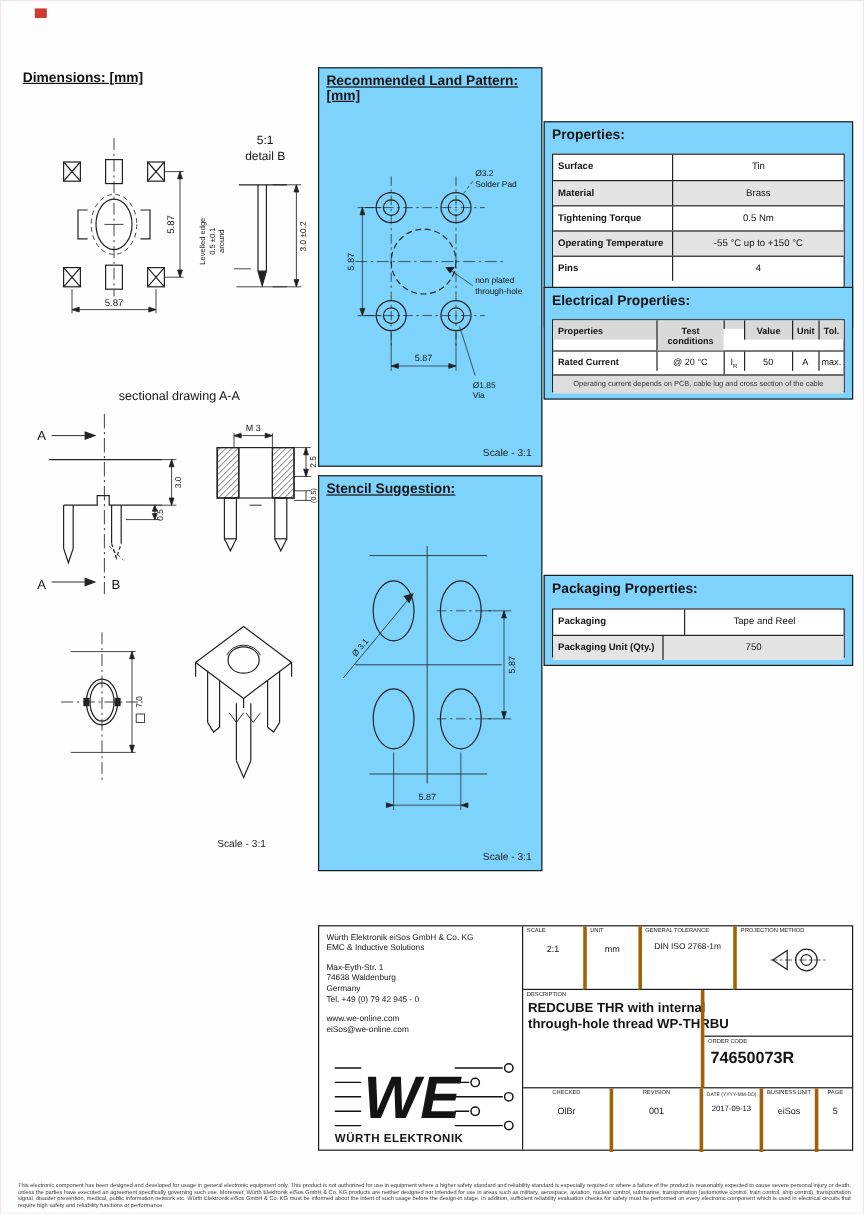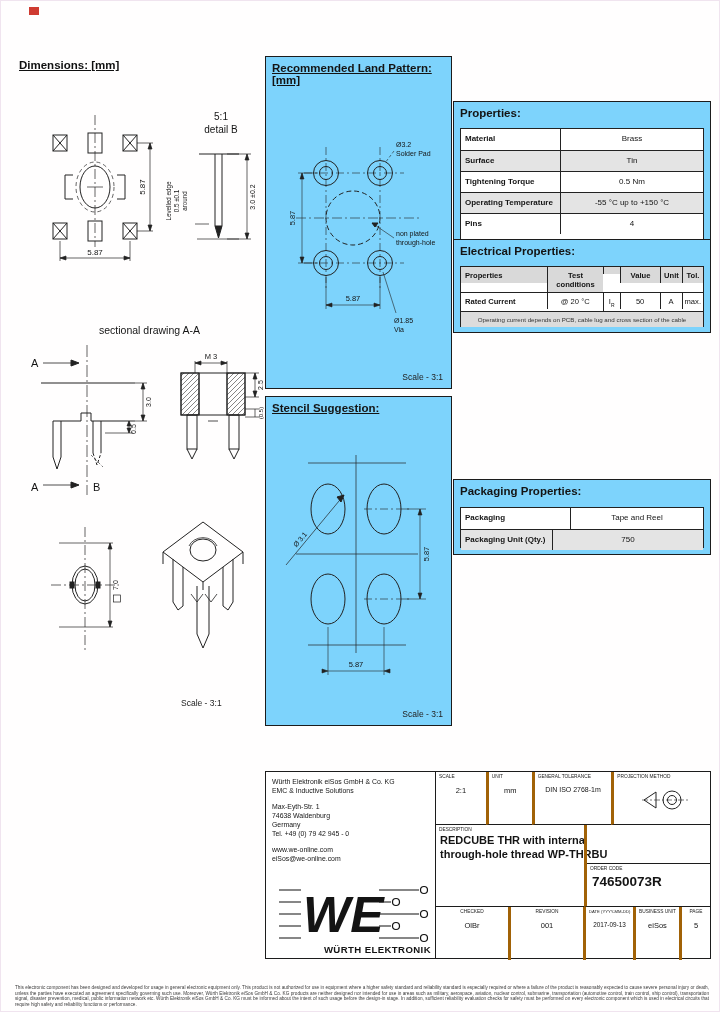--- a/index.html
+++ b/index.html
@@ -31,21 +31,21 @@
   .ec1{width:86px;} .ec2{width:56px;} .ec3{width:17px;} .ec4{width:40px;} .ec5{width:22px;} .ec6{flex:1;}
   .enote{border-top:1px solid #222;background:#dcdcdc;font-size:6.2px;text-align:center;padding:4px 3px;color:#333;}
   sub{font-size:5px;}
 
   
   .titleblock{position:absolute;border:1.6px solid #1c1c1c;background:#fff;box-sizing:border-box;}
   .tb-company{position:absolute;left:0;top:0;bottom:0;width:170px;border-right:1.4px solid #1c1c1c;box-sizing:border-box;padding:6px 6px;}
   .co-line{font-size:6.9px;line-height:8.7px;white-space:nowrap;}
   .co-gap{height:8px;}
   .we-logo{position:absolute;right:4px;bottom:16px;width:152px;height:58px;}
-  .we-caption{position:absolute;right:4px;bottom:3px;width:152px;text-align:right;
+  .we-caption{position:absolute;right:4px;bottom:3px;width:152px;text-align:left;
               font-weight:bold;font-size:9.6px;letter-spacing:.4px;white-space:nowrap;}
   .tb-right{position:absolute;left:170px;top:0;right:0;bottom:0;}
   .tb-row{position:absolute;left:0;right:0;display:flex;}
   .tb-cell{border-left:3px solid #a16207;border-bottom:1px solid #1c1c1c;box-sizing:border-box;position:relative;}
   .tb-cell:first-child{border-left:none;}
   .tb-label{font-size:4.8px;color:#222;padding:2px 3px 0;white-space:nowrap;line-height:5.6px;}
   .tb-value{font-size:7.5px;text-align:center;padding-top:6px;}
   .desc-line{font-weight:bold;font-size:11px;line-height:14.5px;padding-left:4px;white-space:nowrap;}
   .oc-value{font-weight:bold;font-size:13.5px;padding:2px 0 0 5px;}
   .disclaimer{position:absolute;font-size:4.7px;line-height:5.7px;color:#3a3a3a;text-align:justify;}
@@ -345,26 +345,26 @@
       <text x="161" y="117" font-size="7.5" text-anchor="middle" transform="rotate(-90 161 117)">5.87</text>
       <text x="88" y="230" font-size="7.5" text-anchor="middle">5.87</text>
     </svg>
     <div class="scale-cap" style="right:8px;bottom:6px;">Scale - 3:1</div>
   </div>
 
   <div class="box" style="left:452px;top:60px;width:258px;height:172px;margin-top:40px;">
     <div class="box-head">Properties:</div>
     <div class="ptable zebra" style="top:26px;bottom:6px;">
       <div class="prow">
+          <div class="plabel">Surface</div>
+          <div class="pval">Tin</div>
+        </div>
+      <div class="prow">
           <div class="plabel">Material</div>
           <div class="pval">Brass</div>
-        </div>
-      <div class="prow">
-          <div class="plabel">Surface</div>
-          <div class="pval">Tin</div>
         </div>
       <div class="prow">
           <div class="plabel">Tightening Torque</div>
           <div class="pval">0.5 Nm</div>
         </div>
       <div class="prow">
           <div class="plabel">Operating Temperature</div>
           <div class="pval">-55 °C up to +150 °C</div>
         </div>
       <div class="prow">

